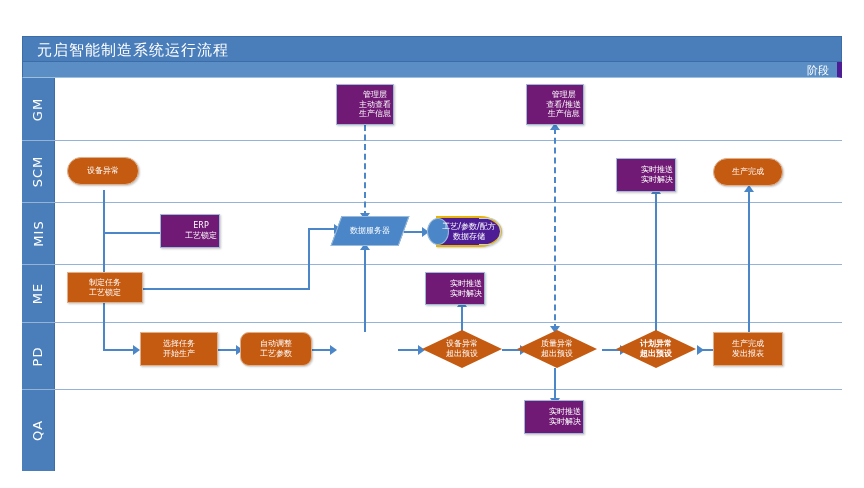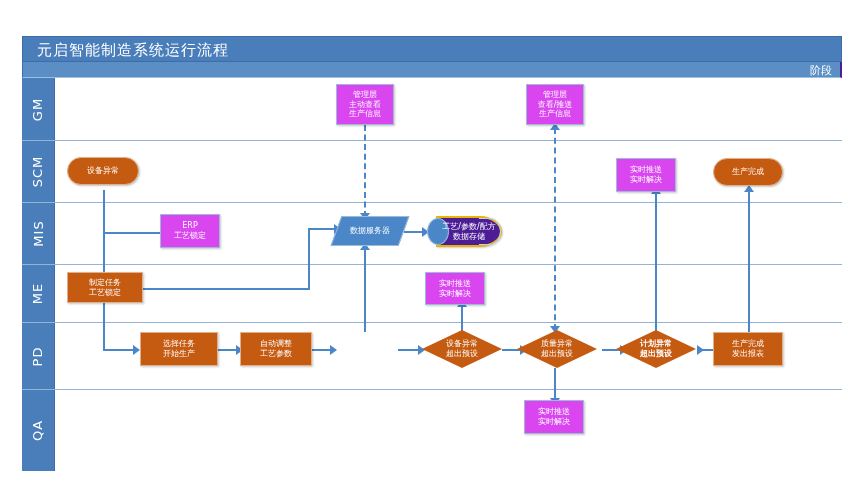--- a/index.html
+++ b/index.html
@@ -11,39 +11,39 @@
          border:1px solid #95b3d7;box-sizing:border-box;background:#fff;}
 
   
   #title-band{position:absolute;left:22px;top:36px;width:820px;height:26px;
         background:#4a7ebb;box-sizing:border-box;border:1px solid #3d6da6;}
   #title-text{position:absolute;left:14px;top:4px;font-size:15px;color:#ffffff;letter-spacing:1px;
         white-space:nowrap;}
 
   
   #stage-band{position:absolute;left:22px;top:62px;width:820px;height:16px;
-        background:#5b8ec4;box-sizing:border-box;border-left:1px solid #3d6da6;border-right:2px solid #4c1d95;
+        background:#5b8ec4;box-sizing:border-box;border-left:1px solid #3d6da6;border-right:5px solid #4c1d95;
         border-bottom:1px solid #9cc0e0;}
   #stage-text{position:absolute;right:8px;top:1px;font-size:11px;color:#ffffff;white-space:nowrap;}
 
   
   .lane{position:absolute;left:22px;width:820px;box-sizing:border-box;
         border-bottom:1px solid #95b3d7;background:#ffffff;}
   .lane-head{position:absolute;left:0;top:0;width:33px;height:100%;
         background:#4a7ebb;border-right:1px solid #3d6da6;box-sizing:border-box;
         display:flex;align-items:center;justify-content:center;}
   .lane-head span{transform:rotate(-90deg);white-space:nowrap;color:#fff;font-size:13px;letter-spacing:1px;}
 
   
   .shape{position:absolute;box-sizing:border-box;display:flex;align-items:center;
          justify-content:center;text-align:center;line-height:1.22;color:#ffffff;
          font-size:8px;z-index:6;}
   .shape .txt{position:relative;z-index:3;padding:0 2px;white-space:pre-line;}
 
-  .box-blue{background:#d946ef;border:1px solid #9bbbd8;box-shadow:1px 1px 2px rgba(0,0,0,.22);}
+  .box-blue{background:#701a75;border:1px solid #9bbbd8;box-shadow:1px 1px 2px rgba(0,0,0,.22);justify-content:flex-end;}
   .box-orange{background:#c55a11;border:1px solid #e0b08a;box-shadow:1px 1px 2px rgba(0,0,0,.22);}
 
   .term-orange{background:#c55a11;border:1px solid #e0b08a;border-radius:999px;
         box-shadow:1px 1px 2px rgba(0,0,0,.22);}
 
   
   .para{background:#4a86c8;transform:skewX(-20deg);border:1px solid #9bbbd8;}
   .para .txt{transform:skewX(20deg);}
 
   
@@ -214,21 +214,21 @@
   </div>
   <div class="shape box-blue" style="left:425px;top:272px;width:60px;height:33px;">
     <div class="txt">实时推送
 实时解决</div>
   </div>
 
   <div class="shape box-orange" style="left:140px;top:332px;width:78px;height:34px;">
     <div class="txt">选择任务
 开始生产</div>
   </div>
-  <div class="shape box-orange" style="left:240px;top:332px;width:72px;height:34px;">
+  <div class="shape box-orange" style="left:240px;top:332px;width:72px;height:34px;border-radius:9px;">
     <div class="txt">自动调整
 工艺参数</div>
   </div>
 
   <div class="shape diamond" style="left:422px;top:330px;width:80px;height:38px;">
     <div class="dm"></div>
     <div class="txt">设备异常
 超出预设</div>
   </div>
   <div class="shape diamond" style="left:517px;top:330px;width:80px;height:38px;">

